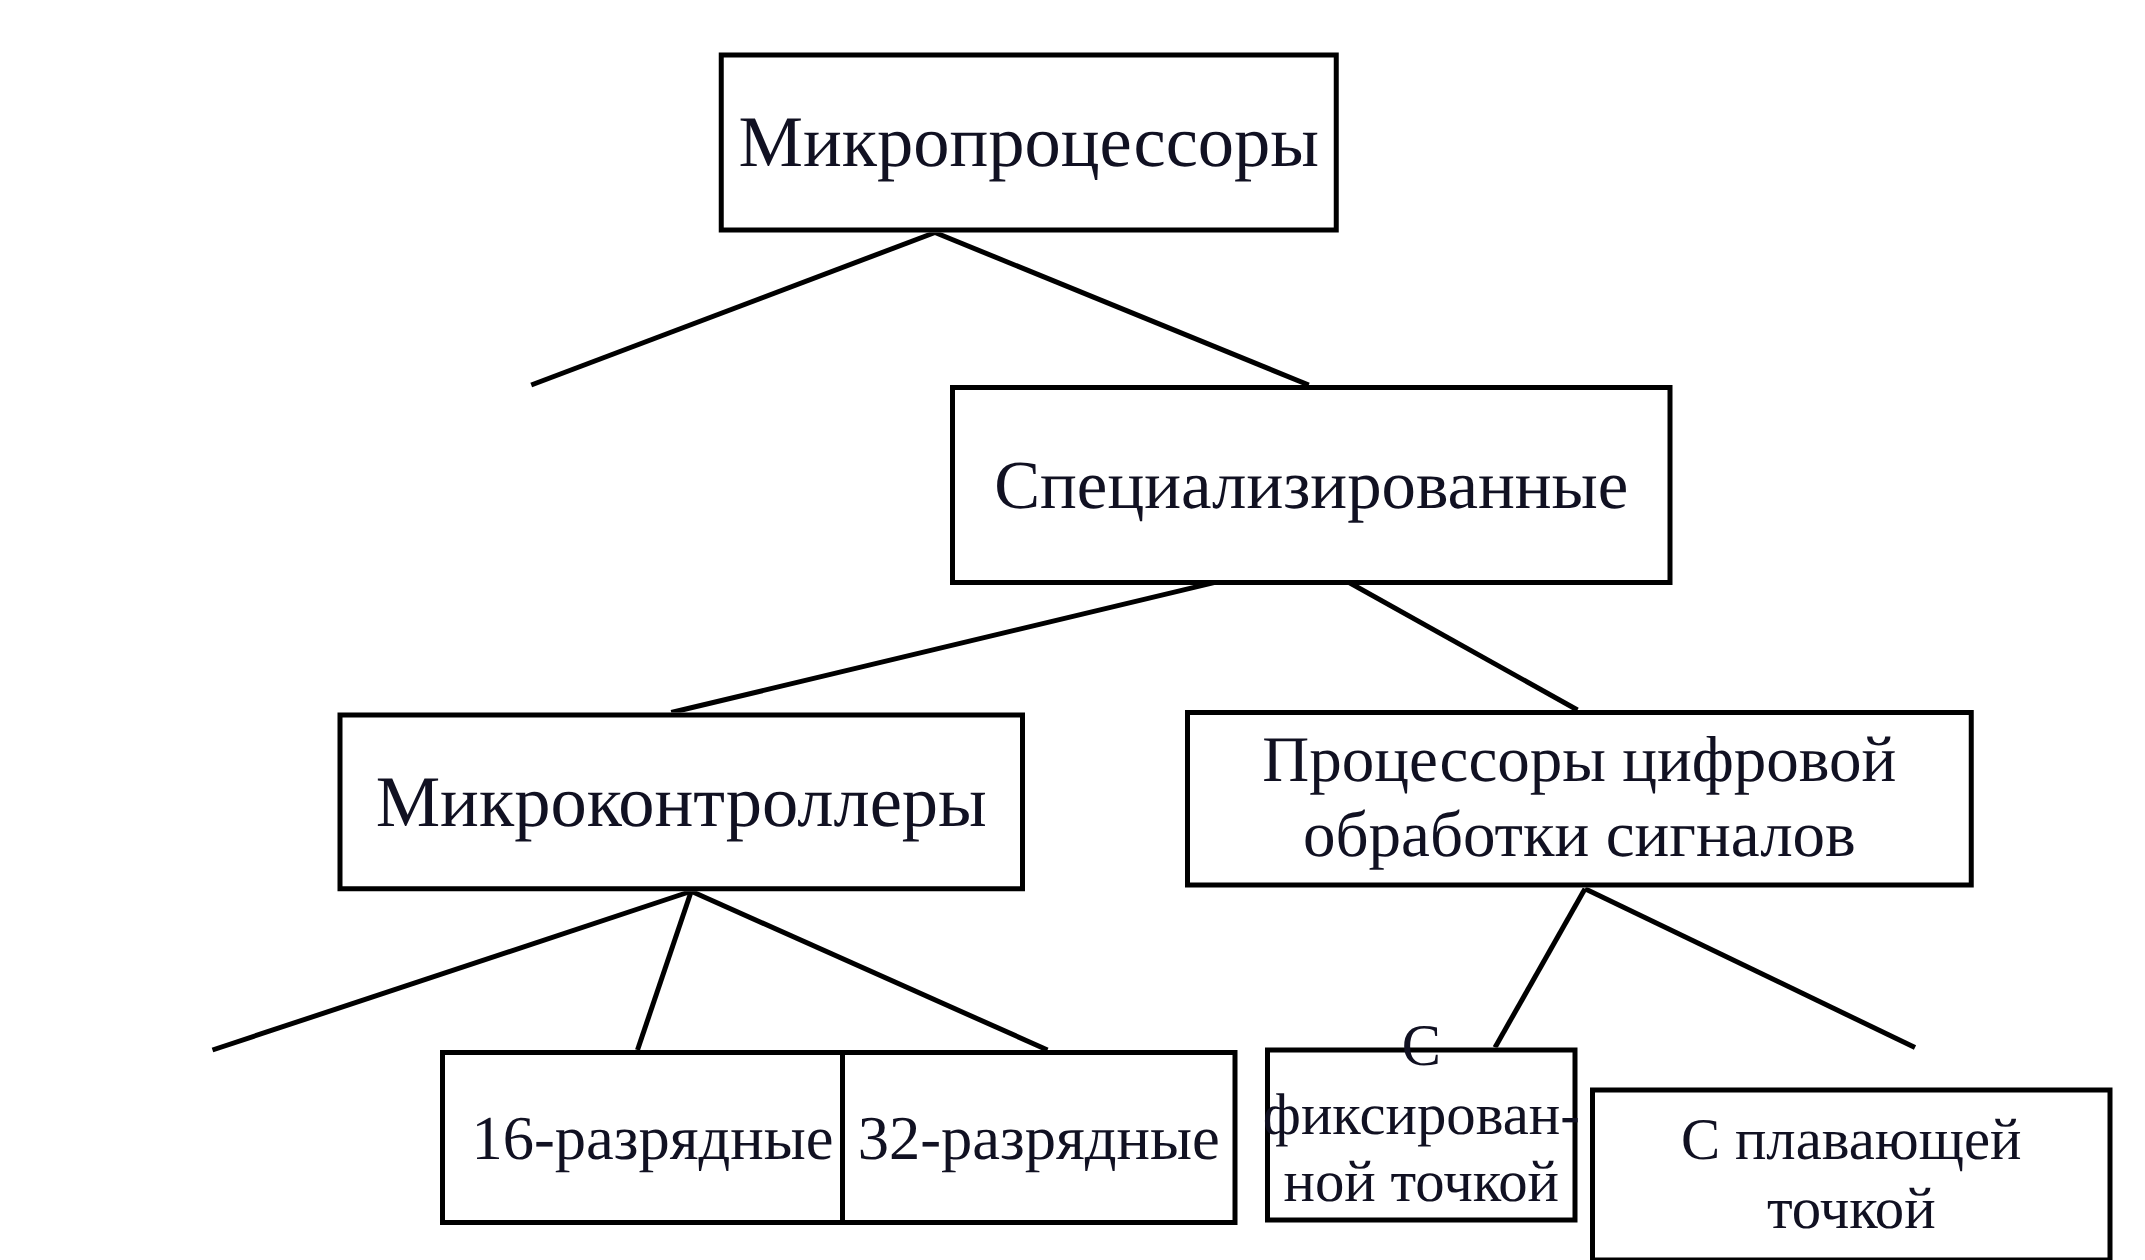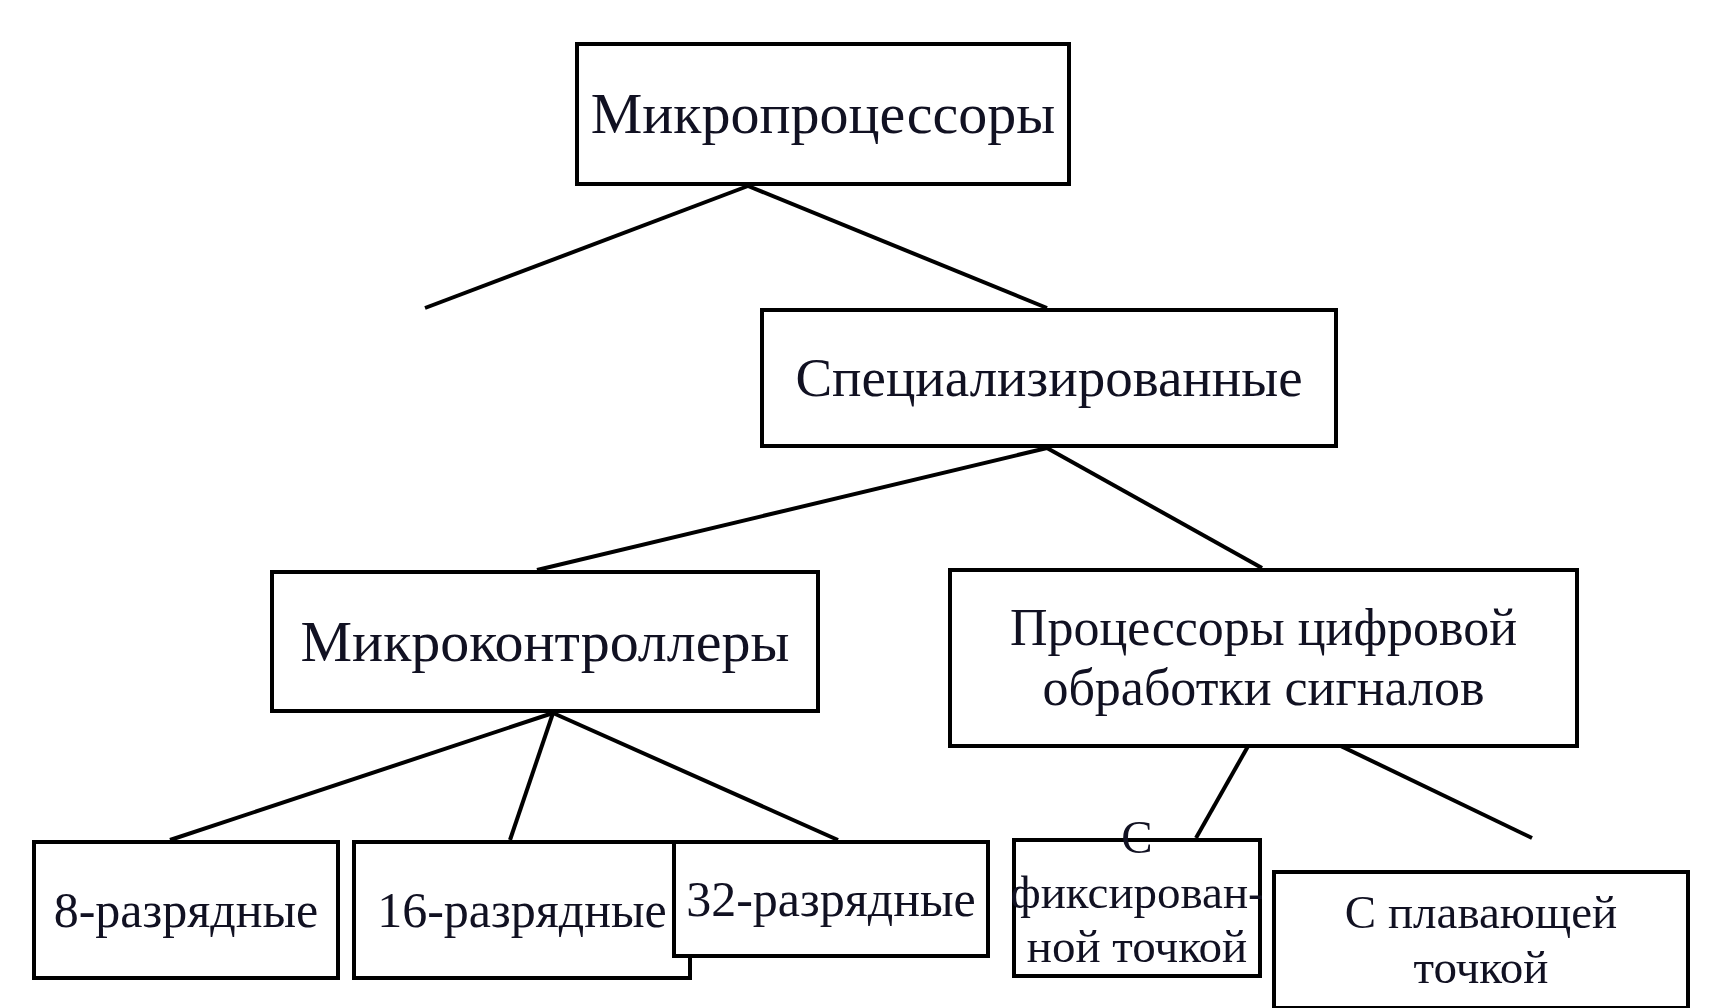--- a/index.html
+++ b/index.html
@@ -39,26 +39,26 @@
     z-index: 2;
   }
   .node .label {
     display: block;
     padding: 0 8px;
     white-space: pre-line;
   }
   
   #n-root        { left: 575px;  top: 42px;  width: 496px; height: 144px; font-size: 58px; }
   #n-general     { left: 145px;  top: 308px; width: 566px; height: 140px; font-size: 55px; }
-  #n-special     { left: 760px;  top: 308px; width: 578px; height: 140px; font-size: 55px; }
+  #n-special     { left: 760px;  top: 308px; width: 578px; height: 160px; font-size: 55px; }
   #n-mcu         { left: 270px;  top: 570px; width: 550px; height: 143px; font-size: 58px; }
-  #n-dsp         { left: 948px;  top: 568px; width: 631px; height: 180px; font-size: 52px; }
+  #n-dsp         { left: 948px;  top: 568px; width: 631px; height: 142px; font-size: 52px; }
   #n-b8          { left: 32px;   top: 840px; width: 308px; height: 140px; font-size: 50px; }
   #n-b16         { left: 352px;  top: 840px; width: 340px; height: 140px; font-size: 50px; }
-  #n-b32         { left: 672px;  top: 840px; width: 318px; height: 118px; font-size: 50px; }
+  #n-b32         { left: 672px;  top: 840px; width: 318px; height: 140px; font-size: 50px; }
   #n-fixed       { left: 1012px; top: 838px; width: 250px; height: 140px; font-size: 47px; align-items: flex-end; }
   #n-float       { left: 1272px; top: 838px; width: 418px; height: 140px; font-size: 47px; margin-top: 32px; }
   #n-float .label { padding: 0 6px; }
 </style>
 </head>
 <body>
 
 <div id="canvas">
 
   <svg id="edges" width="1716" height="1008" viewBox="0 0 1716 1008" xmlns="http://www.w3.org/2000/svg">
@@ -88,23 +88,20 @@
 
   <div class="node" id="n-mcu">
     <span class="label">Микроконтроллеры</span>
   </div>
 
   <div class="node" id="n-dsp">
     <span class="label">Процессоры цифровой
 обработки сигналов</span>
   </div>
 
-  <div class="node" id="n-b8">
-    <span class="label">8-разрядные</span>
-  </div>
 
   <div class="node" id="n-b16">
     <span class="label">16-разрядные</span>
   </div>
 
   <div class="node" id="n-b32">
     <span class="label">32-разрядные</span>
   </div>
 
   <div class="node" id="n-fixed">

